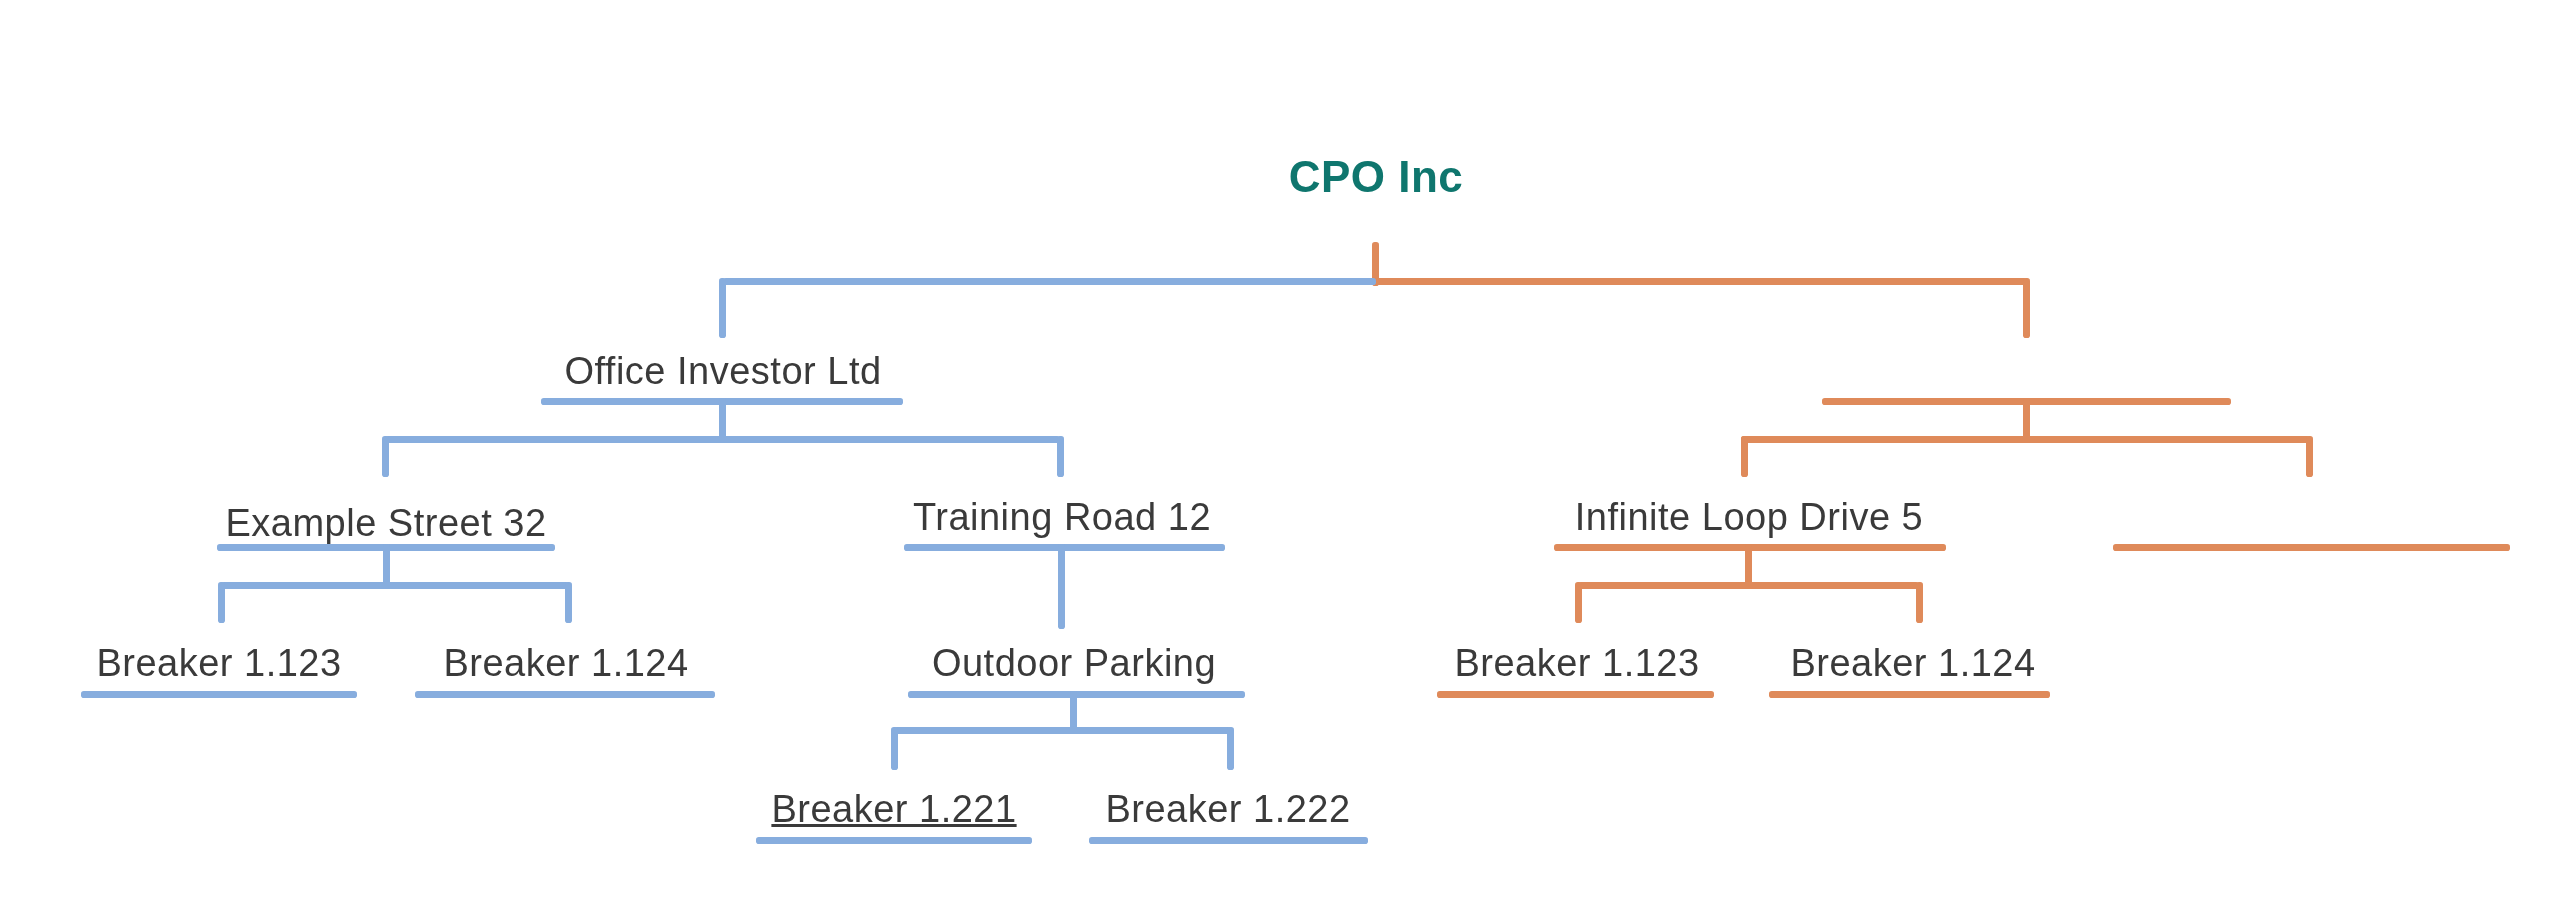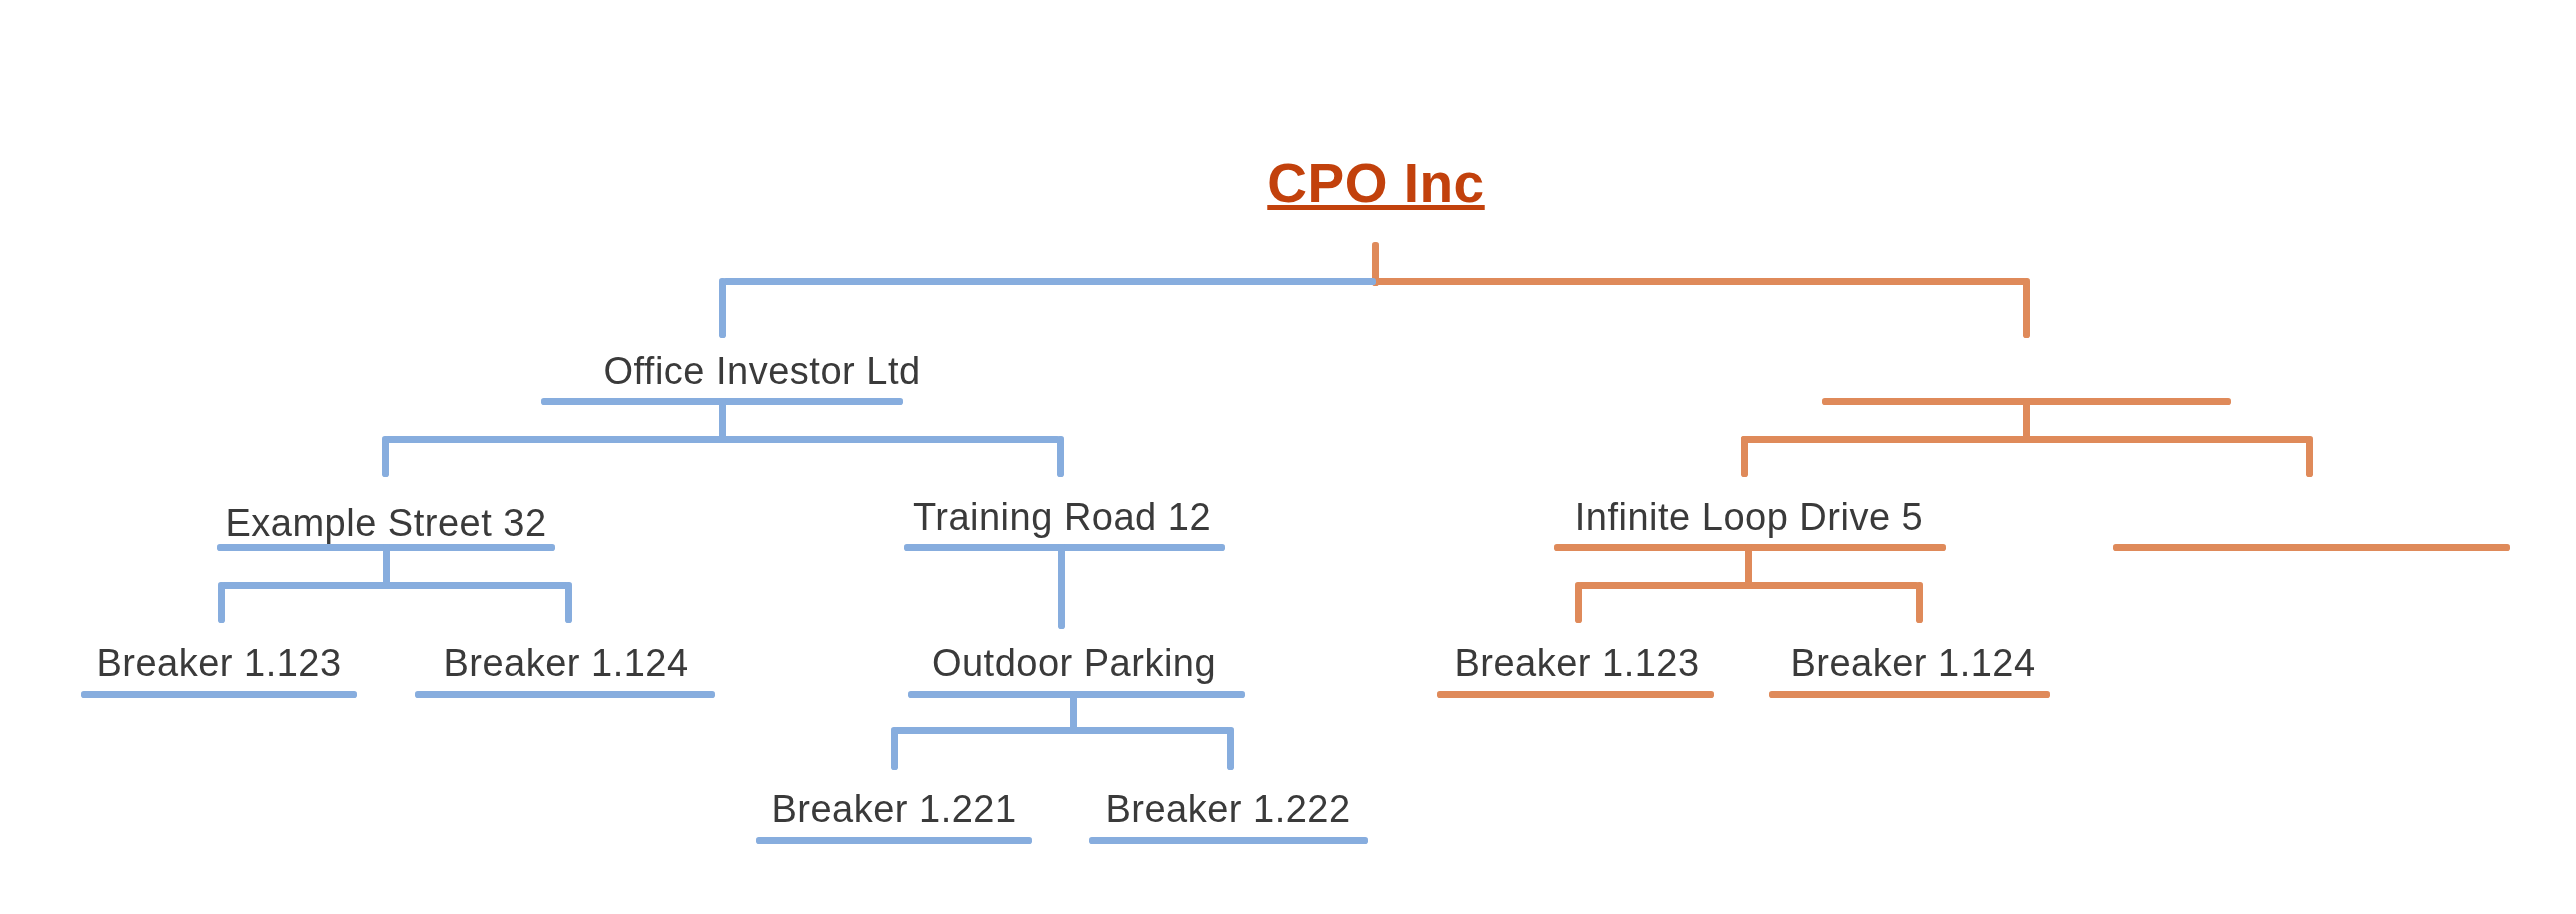--- a/index.html
+++ b/index.html
@@ -13,60 +13,59 @@
   .node{
     position:absolute;
     transform:translateX(-50%);
     white-space:nowrap;
     font-size:38px;
     line-height:1.1;
     color:#3a3a3a;
     letter-spacing:0.5px;
   }
   .root-title{
-    font-size:55px;
+    font-size:44px;
     font-weight:700;
-    color:#c2410c;
+    color:#0f766e;
     letter-spacing:0.5px;
-    text-decoration:underline;
   }
   .seg{position:absolute;border-radius:2.8px;}
   .h{height:7.4px;}
   .v{width:7.4px;}
   .blue{background:#87ADDE;}
   .orange{background:#DF8A5A;}
 </style>
 </head>
 <body>
 
 <div class="canvas">
 
   <div class="node root-title" style="left:1376px;top:153px;">CPO Inc</div>
 
-  <div class="node" style="left:723px;top:351px;margin-left:39px;">Office Investor Ltd</div>
+  <div class="node" style="left:723px;top:351px;">Office Investor Ltd</div>
 
 
   <div class="node" style="left:386px;top:497px;margin-top:6px;">Example Street 32</div>
 
   <div class="node" style="left:1062px;top:497px;">Training Road 12</div>
 
   <div class="node" style="left:1749px;top:497px;">Infinite Loop Drive 5</div>
 
 
   <div class="node" style="left:219px;top:643px;">Breaker 1.123</div>
 
   <div class="node" style="left:566px;top:643px;">Breaker 1.124</div>
 
   <div class="node" style="left:1074px;top:643px;">Outdoor Parking</div>
 
   <div class="node" style="left:1577px;top:643px;">Breaker 1.123</div>
 
   <div class="node" style="left:1913px;top:643px;">Breaker 1.124</div>
 
-  <div class="node" style="left:894px;top:789px;">Breaker 1.221</div>
+  <div class="node" style="left:894px;top:789px;text-decoration:underline;">Breaker 1.221</div>
 
   <div class="node" style="left:1228px;top:789px;">Breaker 1.222</div>
 
   <div class="seg v orange" style="left:1372px;top:242px;height:44px;"></div>
   <div class="seg h blue" style="left:723px;top:278px;width:653px;"></div>
   <div class="seg h orange" style="left:1376px;top:278px;width:651px;"></div>
   <div class="seg v blue" style="left:719px;top:278px;height:60px;"></div>
   <div class="seg v orange" style="left:2023px;top:278px;height:60px;"></div>
 
   <div class="seg h blue" style="left:541px;top:398px;width:362px;"></div>

